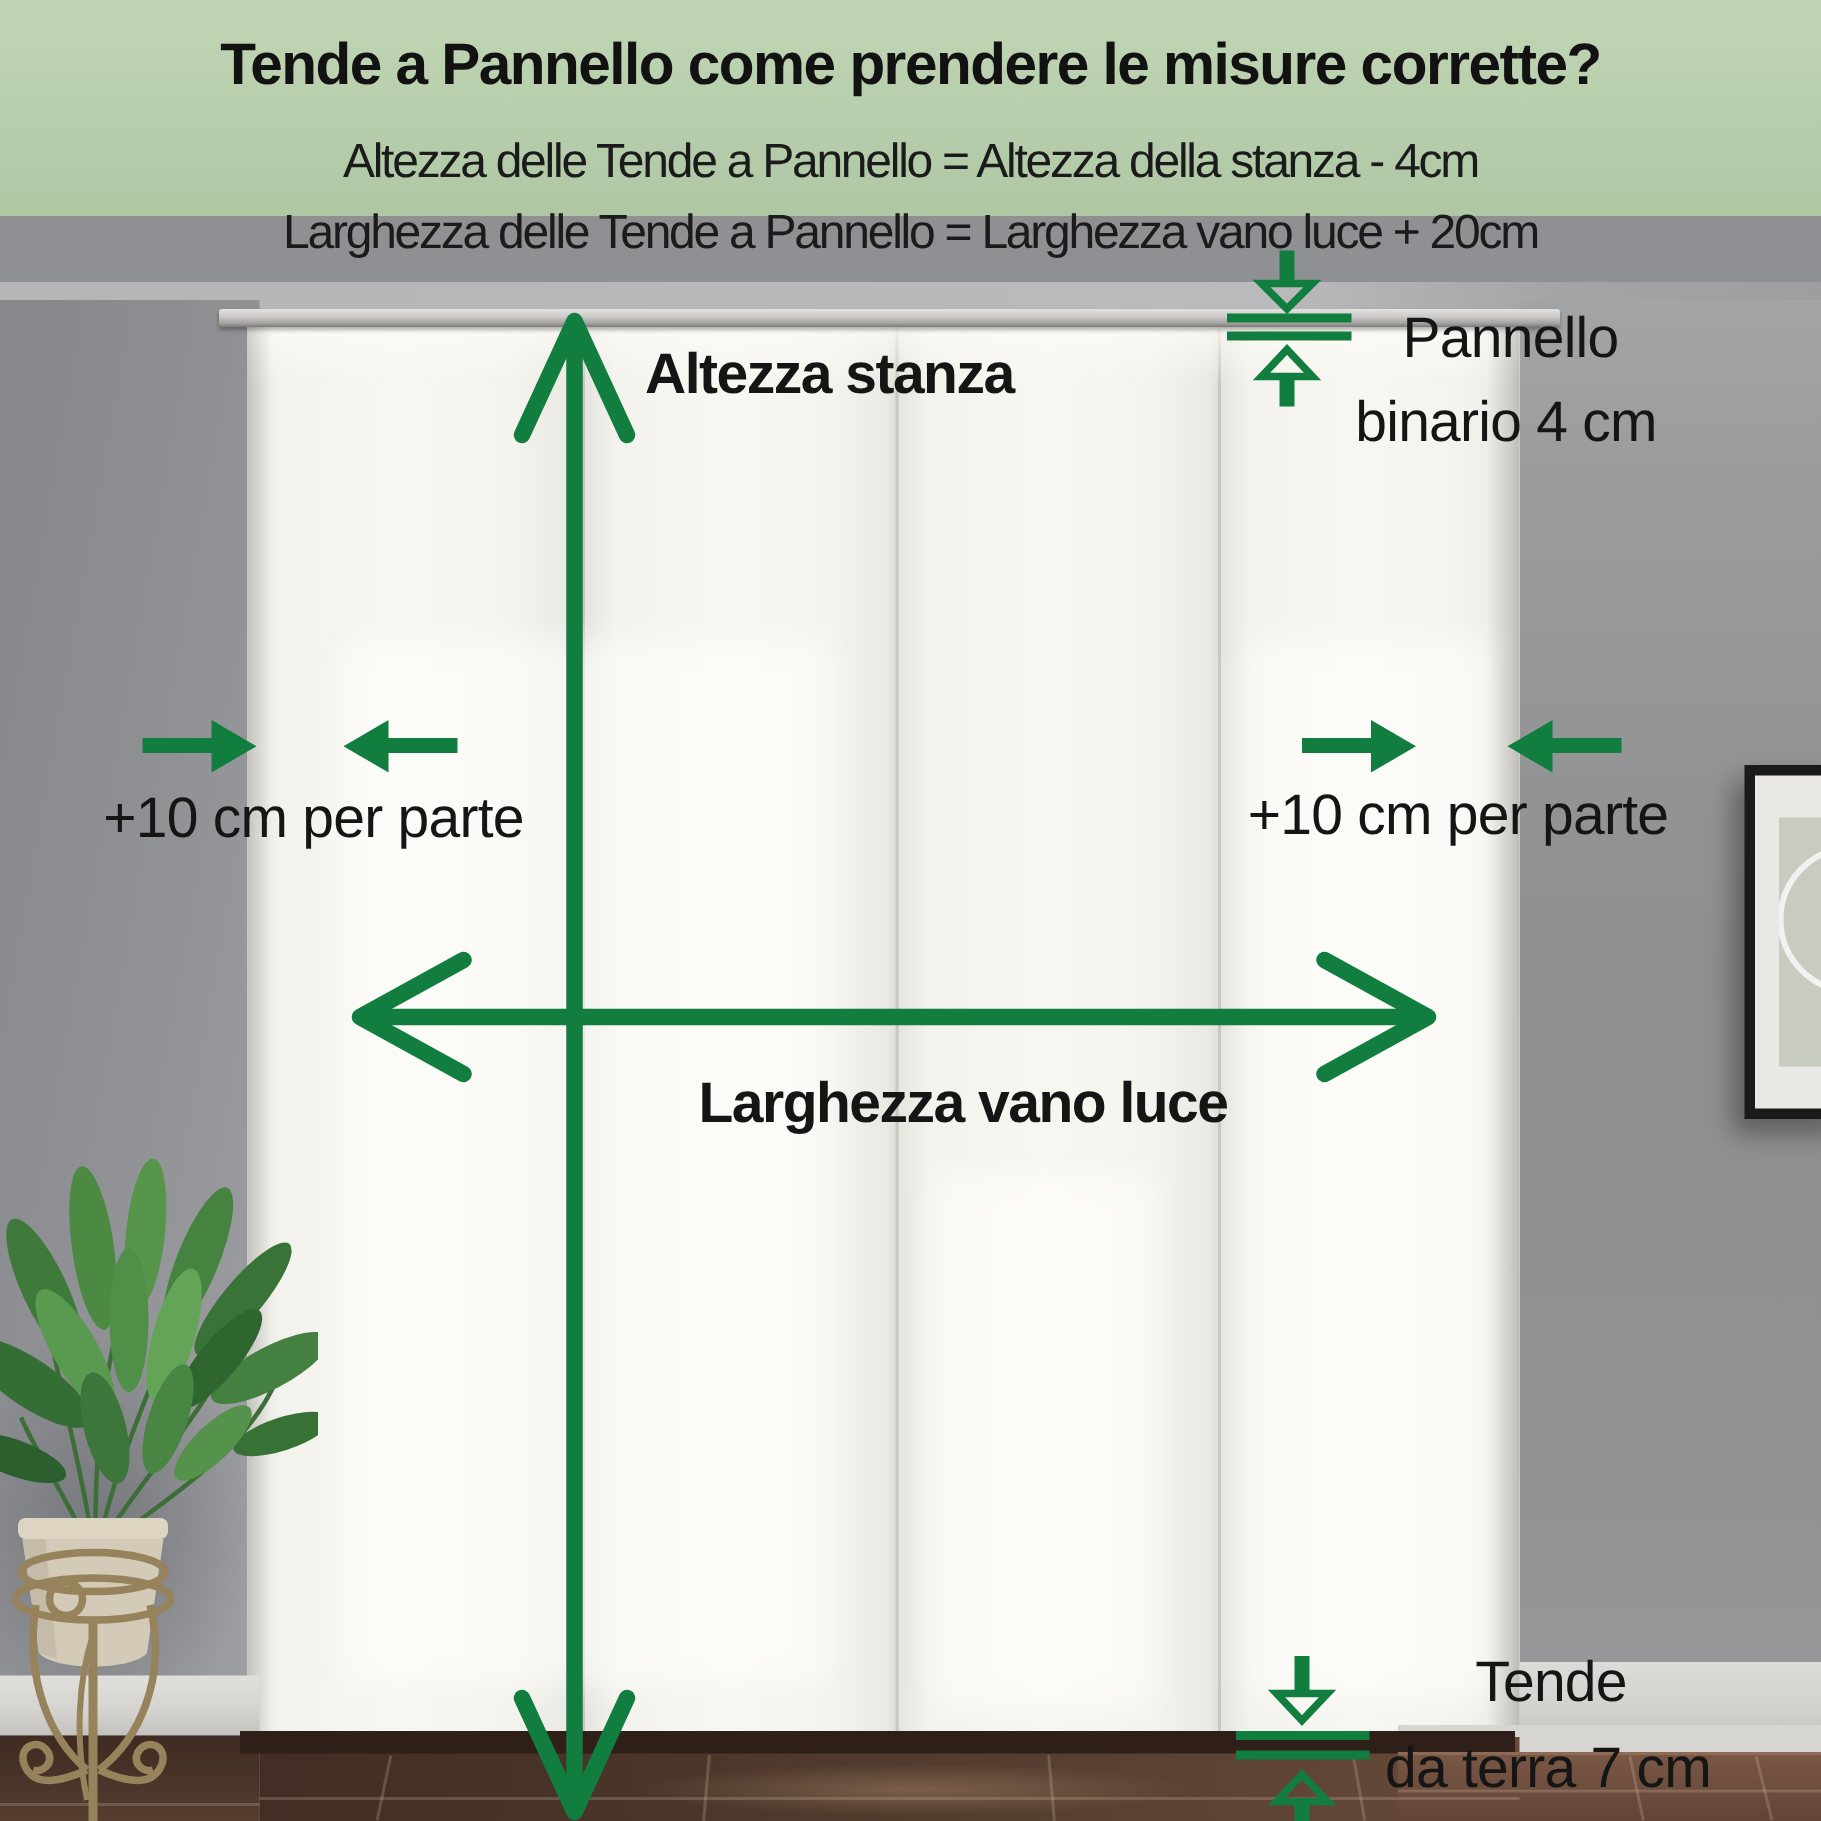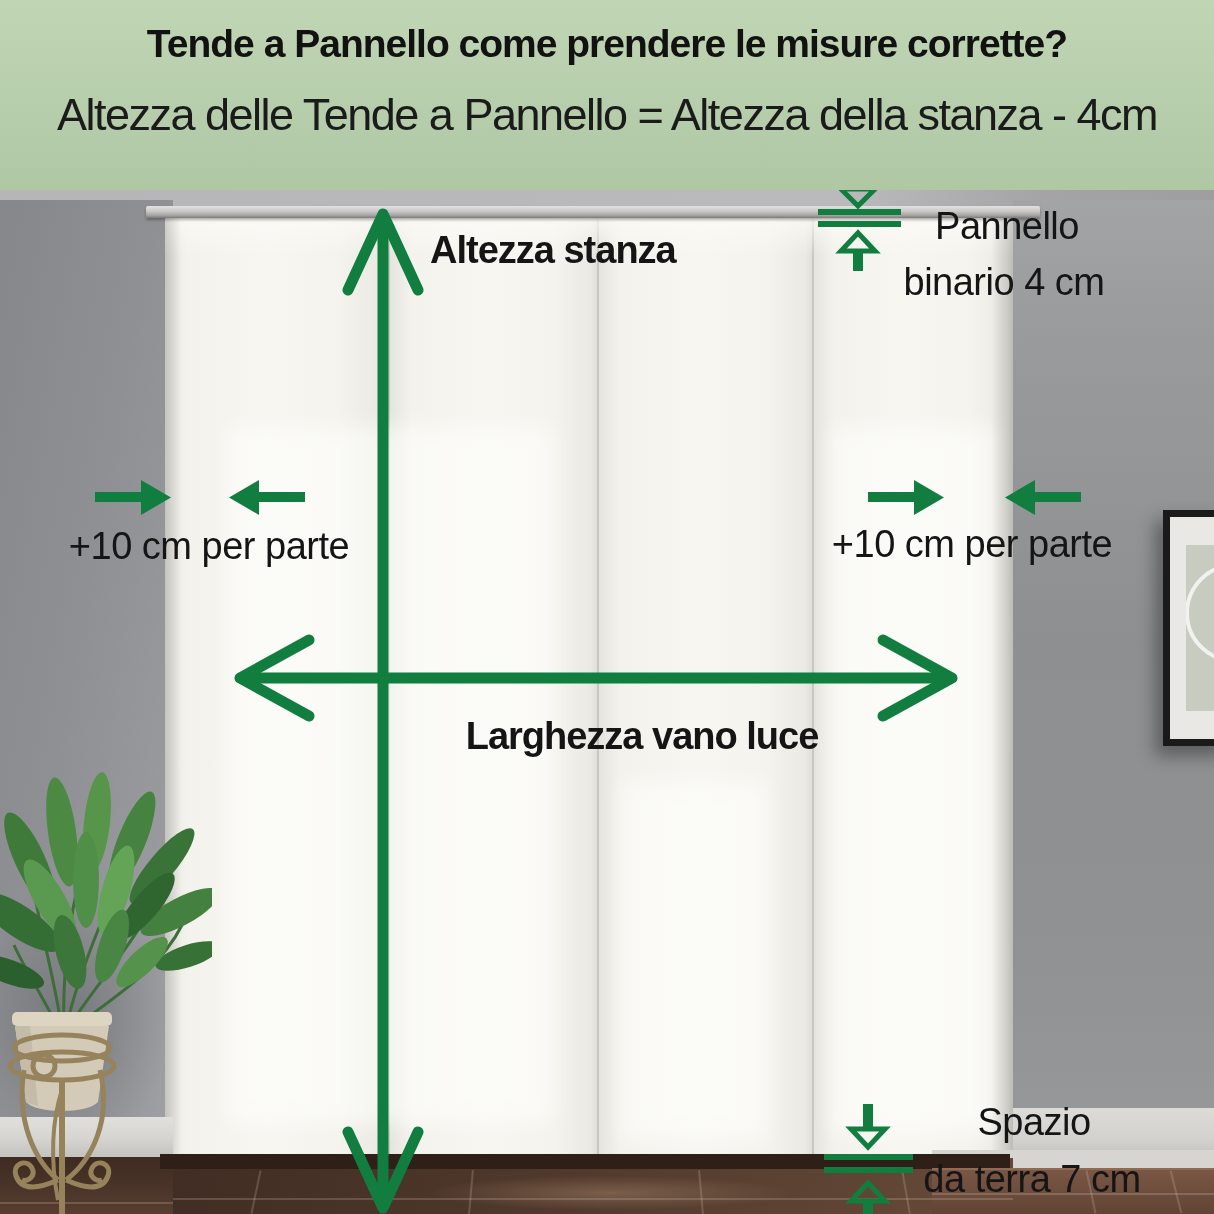--- a/index.html
+++ b/index.html
@@ -9,31 +9,31 @@
   }
   html,body{margin:0;padding:0;background:#ffffff;}
   .stage{
     position:relative;width:1214px;height:1214px;overflow:hidden;
     font-family:"Liberation Sans",sans-serif;background:#8f9093;
   }
   .abs{position:absolute;}
 
   
   .header{
-    left:0;top:0;width:1214px;height:190px;
+    left:0;top:0;width:1214px;height:144px;
     background:linear-gradient(180deg,#c0d5b4 0%,#b7cead 55%,#afc7a3 100%);
     z-index:7;text-align:center;color:var(--text);
   }
   .header .title{
     position:absolute;left:0;right:0;top:22px;
     font-size:39px;font-weight:bold;letter-spacing:-1px;color:#121212;
   }
   .header .formula{
     position:absolute;left:0;right:0;
-    font-size:45px;font-weight:normal;letter-spacing:-1.5px;color:#1b1b1b;
+    font-size:32px;font-weight:normal;letter-spacing:-1.5px;color:#1b1b1b;
   }
   .f1{top:89px;} .f2{top:136px;}
 
   
   .ceiling{
     left:0;top:188px;width:1214px;height:24px;z-index:1;
     background:linear-gradient(to right,#b6b5b7 0%,#bab9bb 70%,#a4a3a5 86%,#9e9da0 100%);
   }
   .wall-left{
     left:0;top:200px;width:173px;height:960px;z-index:1;
@@ -290,21 +290,22 @@
 
   <div class="lbl lbl-bold ctr" style="left:642px;top:716px;">Larghezza vano luce</div>
 
   <div class="lbl ctr" style="left:209px;top:526px;">+10 cm per parte</div>
 
   <div class="lbl ctr" style="left:972px;top:524px;">+10 cm per parte</div>
 
   <div class="lbl ctr" style="left:1007px;top:206px;">Pannello</div>
   <div class="lbl ctr" style="left:1004px;top:262px;">binario 4 cm</div>
 
-  <div class="lbl ctr" style="left:1034px;top:1102px;">Spazio</div>
+  <div class="lbl ctr" style="left:1034px;top:1102px;">Tende</div>
   <div class="lbl ctr" style="left:1032px;top:1159px;">da terra 7 cm</div>
 
   <div class="abs header">
     <div class="title">Tende a Pannello come prendere le misure corrette?</div>
     <div class="formula f1">Altezza delle Tende a Pannello = Altezza della stanza - 4cm</div>
+    <div class="formula f2">Larghezza delle Tende a Pannello = Larghezza vano luce + 20cm</div>
   </div>
 
 </div>
 
 </body></html>

